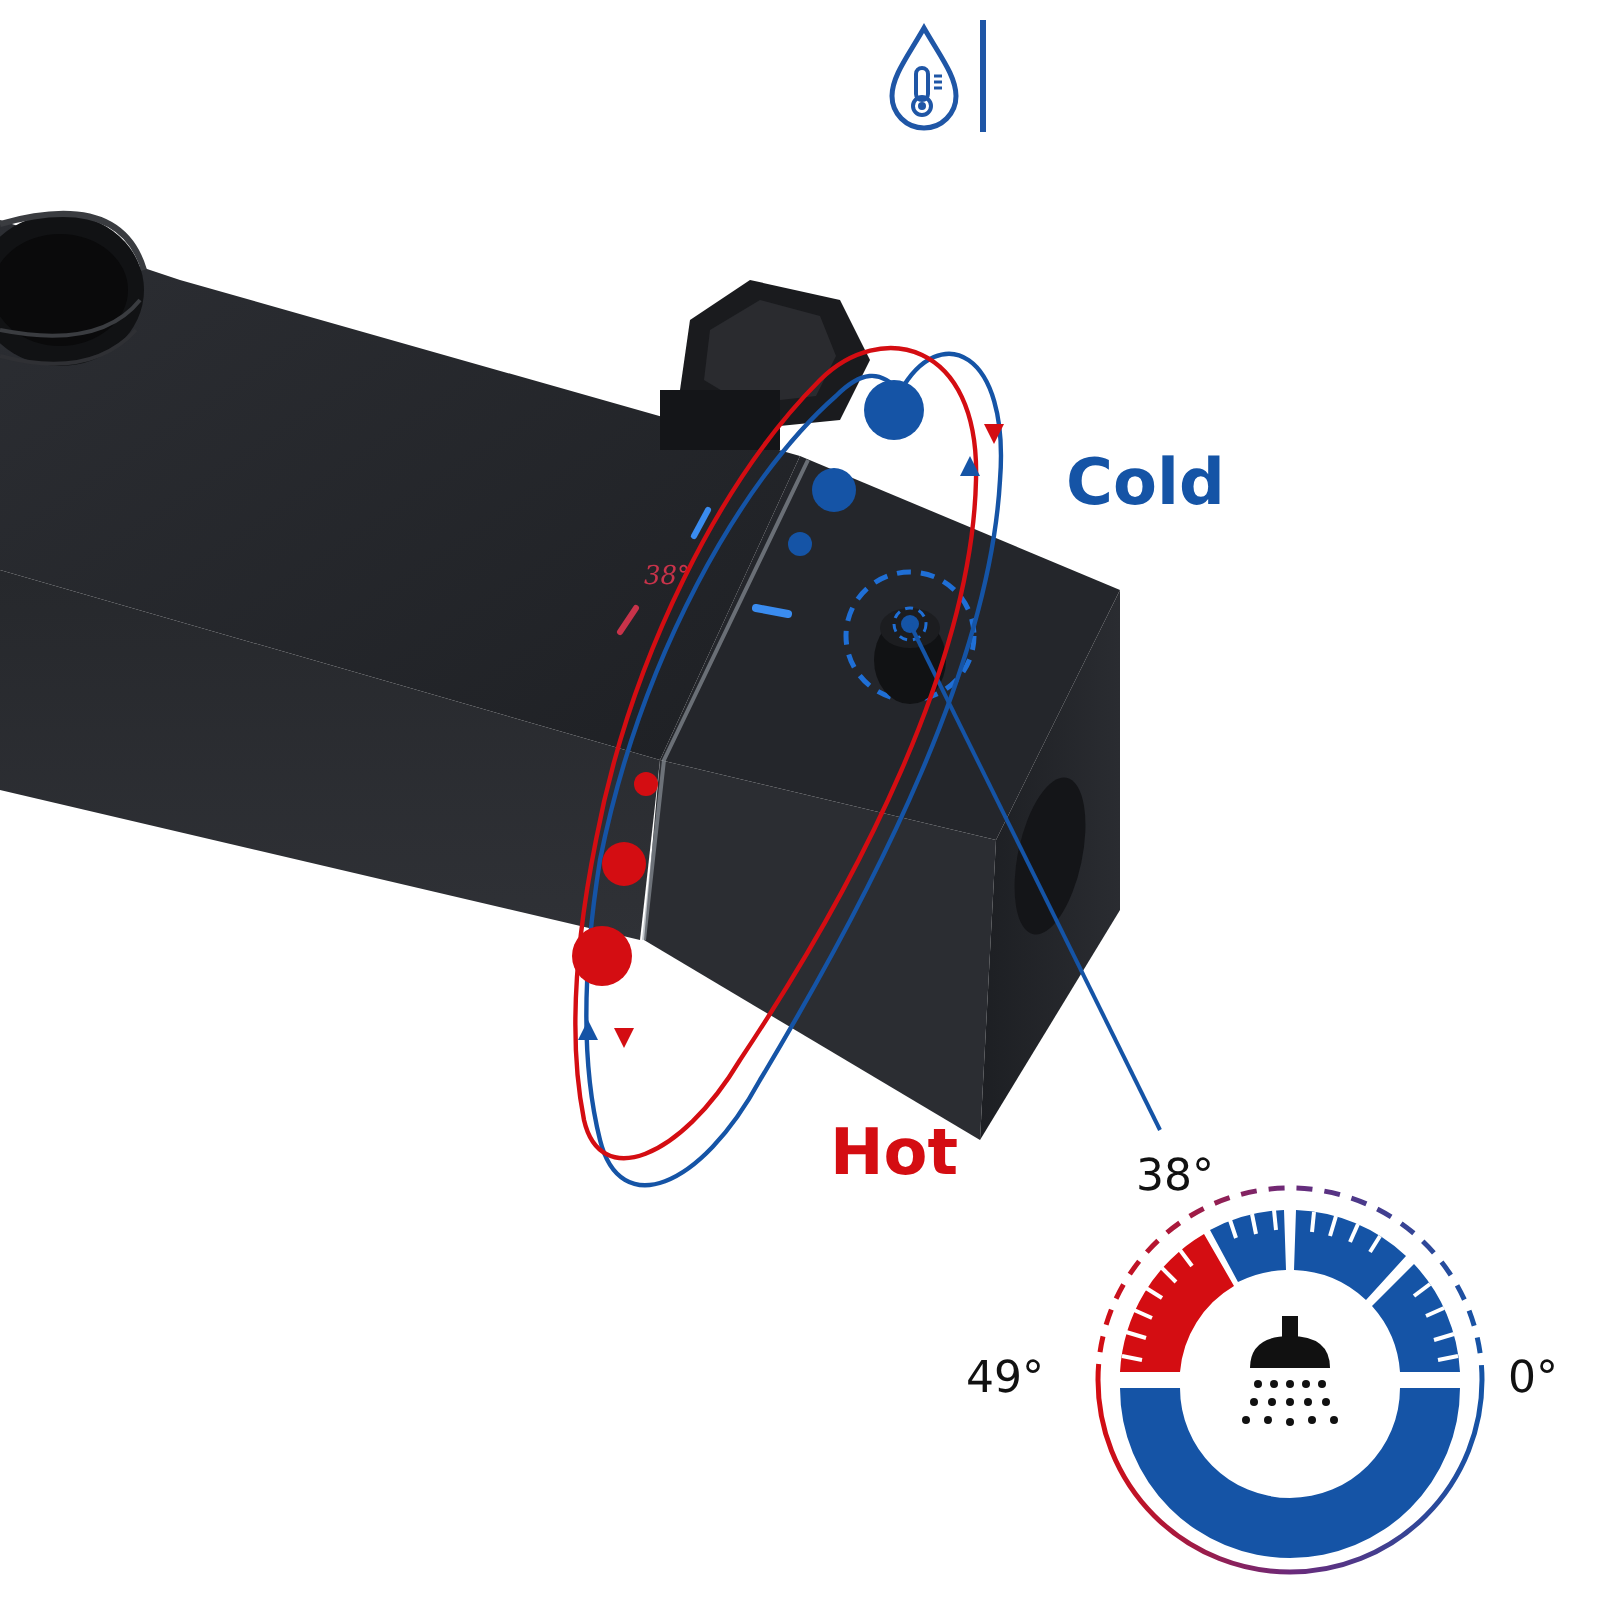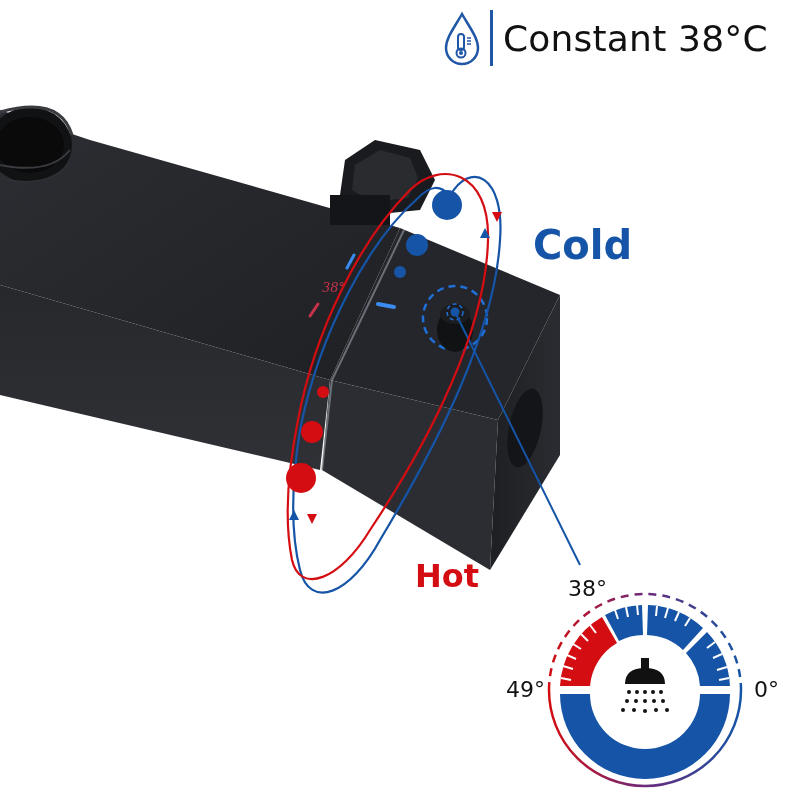--- a/index.html
+++ b/index.html
@@ -2,25 +2,25 @@
 <html><head>
 <meta charset="utf-8">
 <style>
   html,body{margin:0;padding:0;background:#ffffff;}
   body{width:800px;height:800px;position:relative;overflow:hidden;font-family:"DejaVu Sans","Liberation Sans",sans-serif;}
   .stage{position:absolute;left:0;top:0;width:800px;height:800px;}
   .header{position:absolute;left:442px;top:8px;height:60px;display:flex;align-items:center;}
   .header .divider{width:3px;height:56px;background:#1f56a6;margin:0 10px 0 8px;}
   .header .title{font-size:36px;color:#111;letter-spacing:0.2px;font-family:"DejaVu Sans",sans-serif;}
   .label{position:absolute;font-weight:bold;font-family:"DejaVu Sans",sans-serif;}
-  .label.cold{left:533px;top:222px;font-size:40px;color:#1554a6;}
+  .label.cold{left:533px;top:222px;font-size:32px;color:#1554a6;}
   .label.hot{left:397px;top:557px;font-size:32px;color:#d40d12;margin-left:18px;}
   .deg{position:absolute;font-size:22px;color:#111;font-family:"DejaVu Sans",sans-serif;}
   .deg.top{left:568px;top:576px;}
-  .deg.left{left:506px;top:677px;}
+  .deg.left{left:483px;top:677px;}
   .deg.right{left:754px;top:677px;}
 </style>
 </head>
 <body>
 
 <div class="stage">
   <svg width="800" height="800" viewBox="0 0 800 800">
     <defs>
       <linearGradient id="bodyTop" x1="0" y1="0" x2="1" y2="1">
         <stop offset="0" stop-color="#2c2e33"></stop>
@@ -170,21 +170,20 @@
     <svg width="40" height="56" viewBox="0 0 40 56">
       <path d="M20,4 C28,18 36,28 36,38 A16,16 0 0 1 4,38 C4,28 12,18 20,4 Z" fill="none" stroke="#1f56a6" stroke-width="2.5"></path>
       <rect x="16" y="24" width="6" height="16" rx="3" fill="none" stroke="#1f56a6" stroke-width="2"></rect>
       <circle cx="19" cy="43" r="4.5" fill="none" stroke="#1f56a6" stroke-width="2"></circle>
       <circle cx="19" cy="43" r="2" fill="#1f56a6"></circle>
       <line x1="25" y1="28" x2="29" y2="28" stroke="#1f56a6" stroke-width="1.5"></line>
       <line x1="25" y1="31" x2="29" y2="31" stroke="#1f56a6" stroke-width="1.5"></line>
       <line x1="25" y1="34" x2="29" y2="34" stroke="#1f56a6" stroke-width="1.5"></line>
     </svg>
     <div class="divider"></div>
-    <div class="title">Constant 38°C</div>
   </div>
 
   <div class="label cold">Cold</div>
   <div class="label hot">Hot</div>
 
   <div class="deg top">38°</div>
   <div class="deg left">49°</div>
   <div class="deg right">0°</div>
 </div>
 

